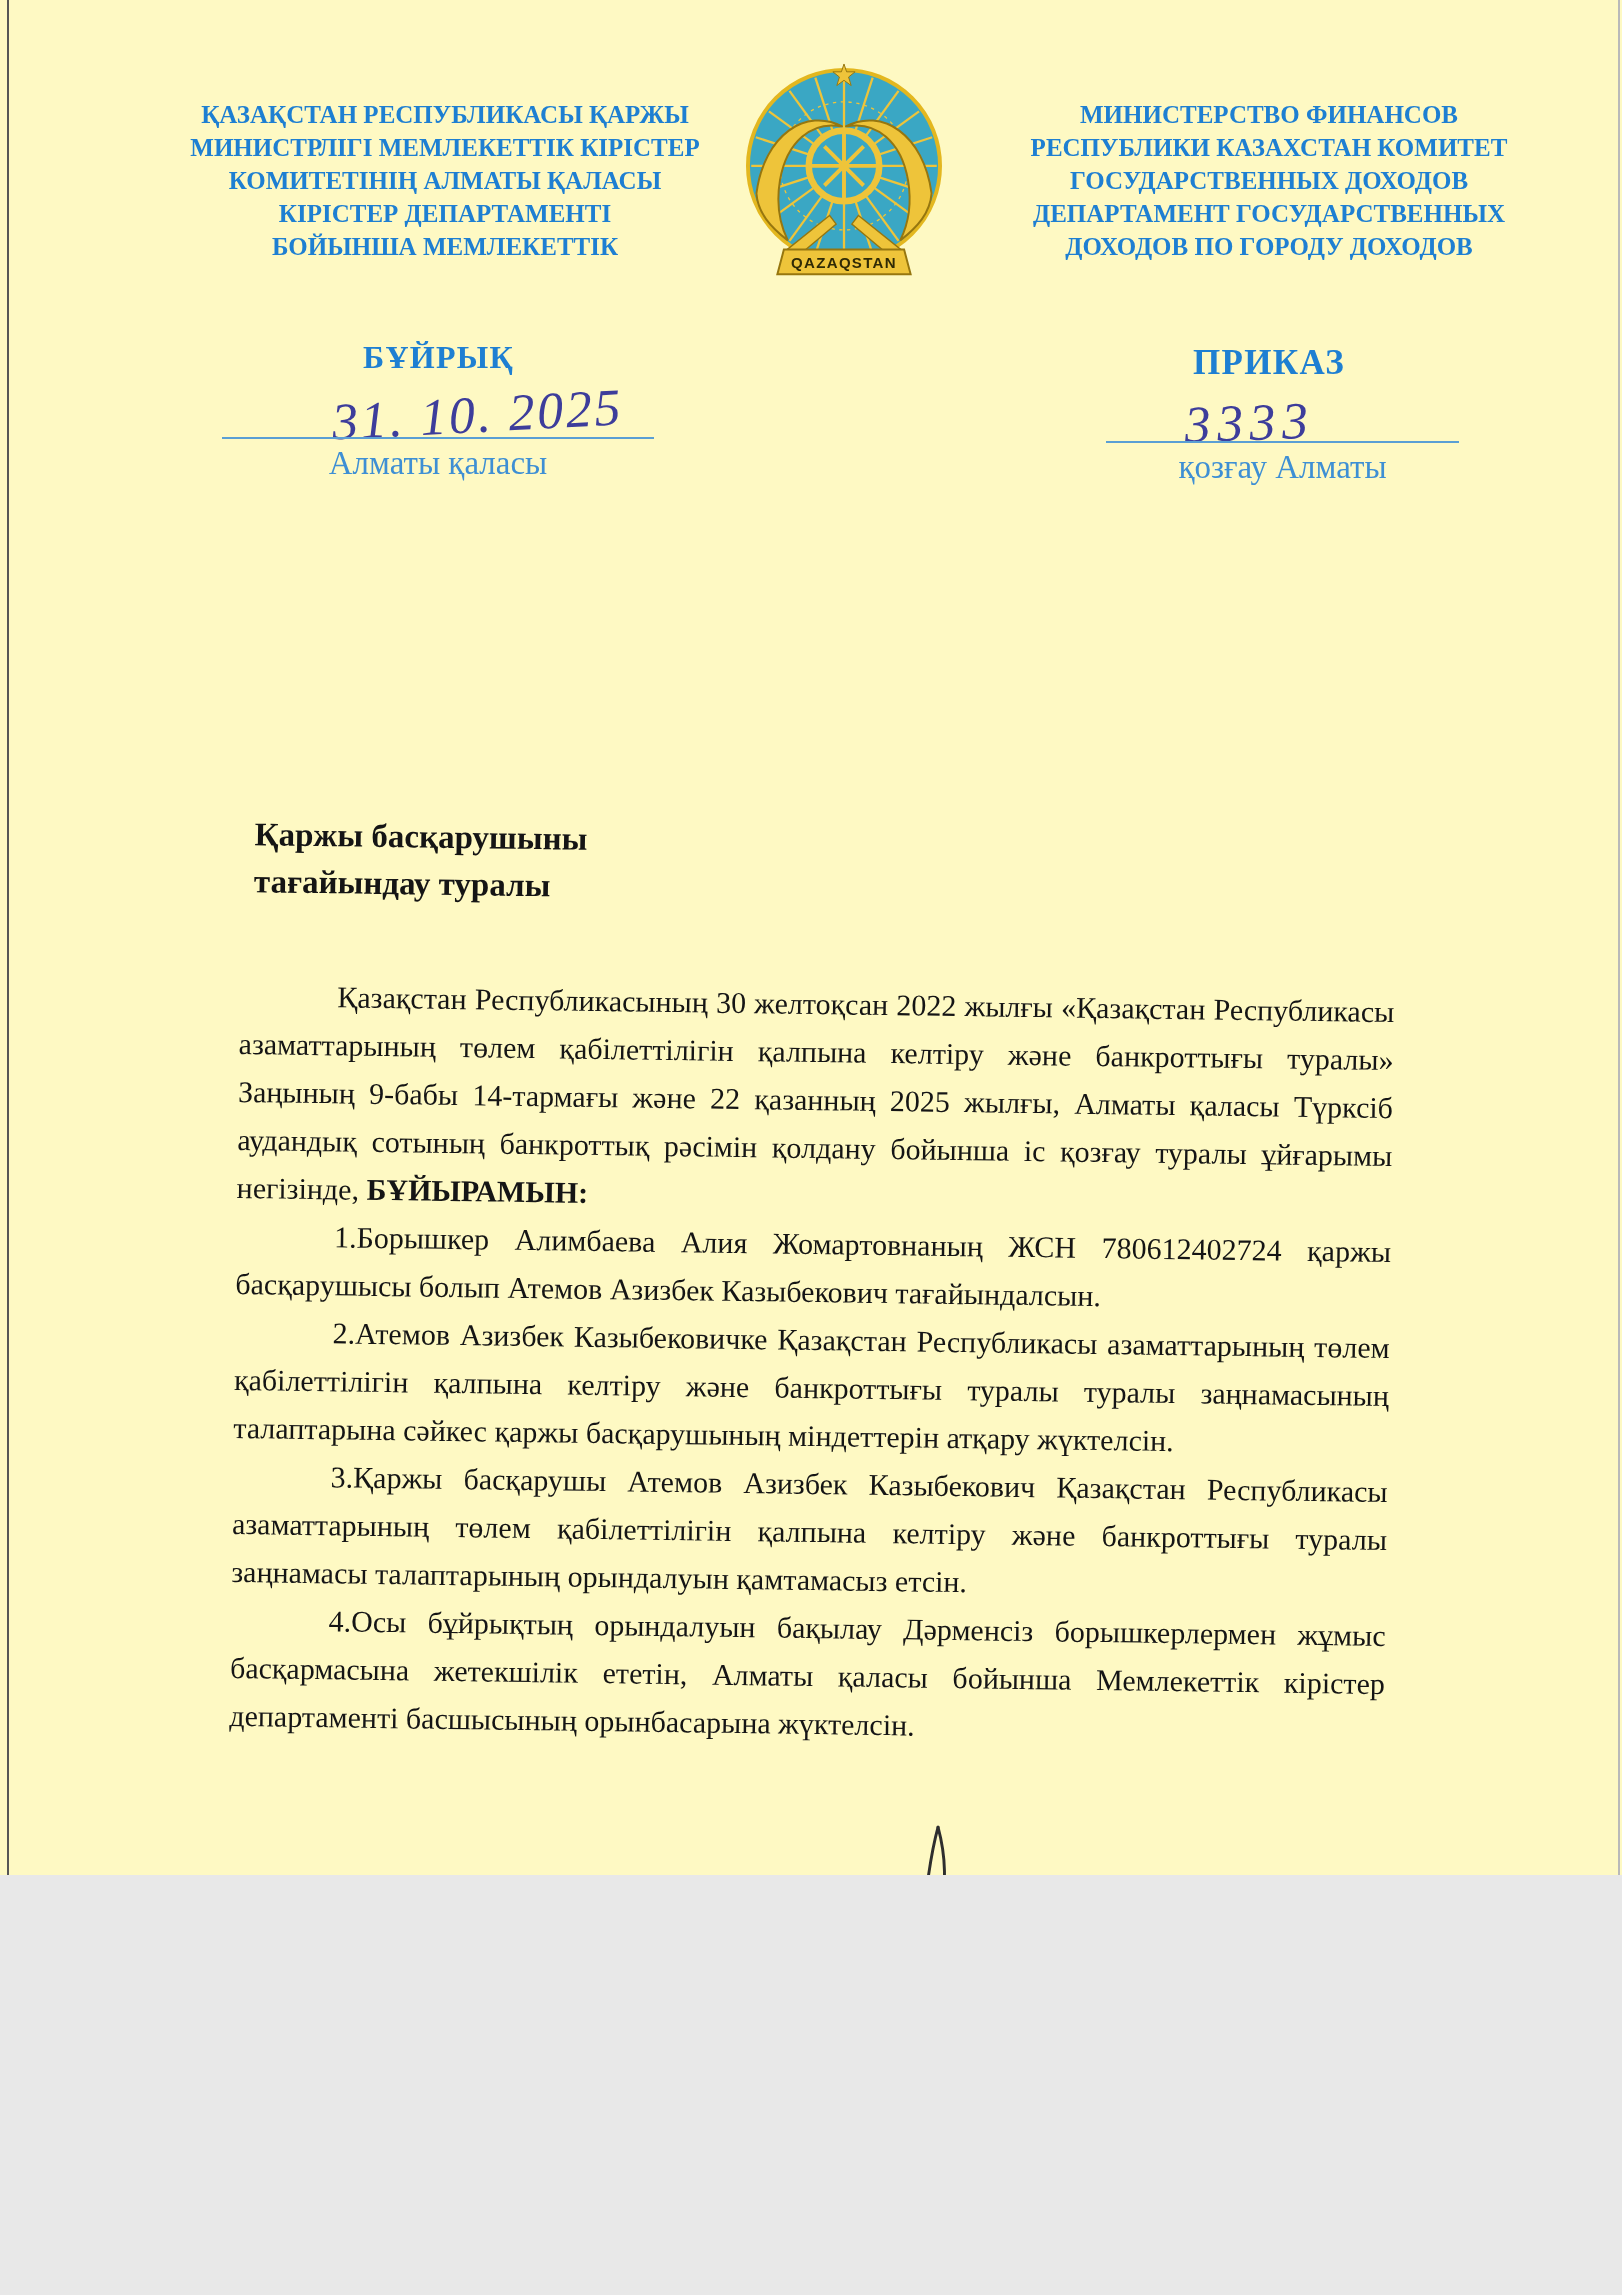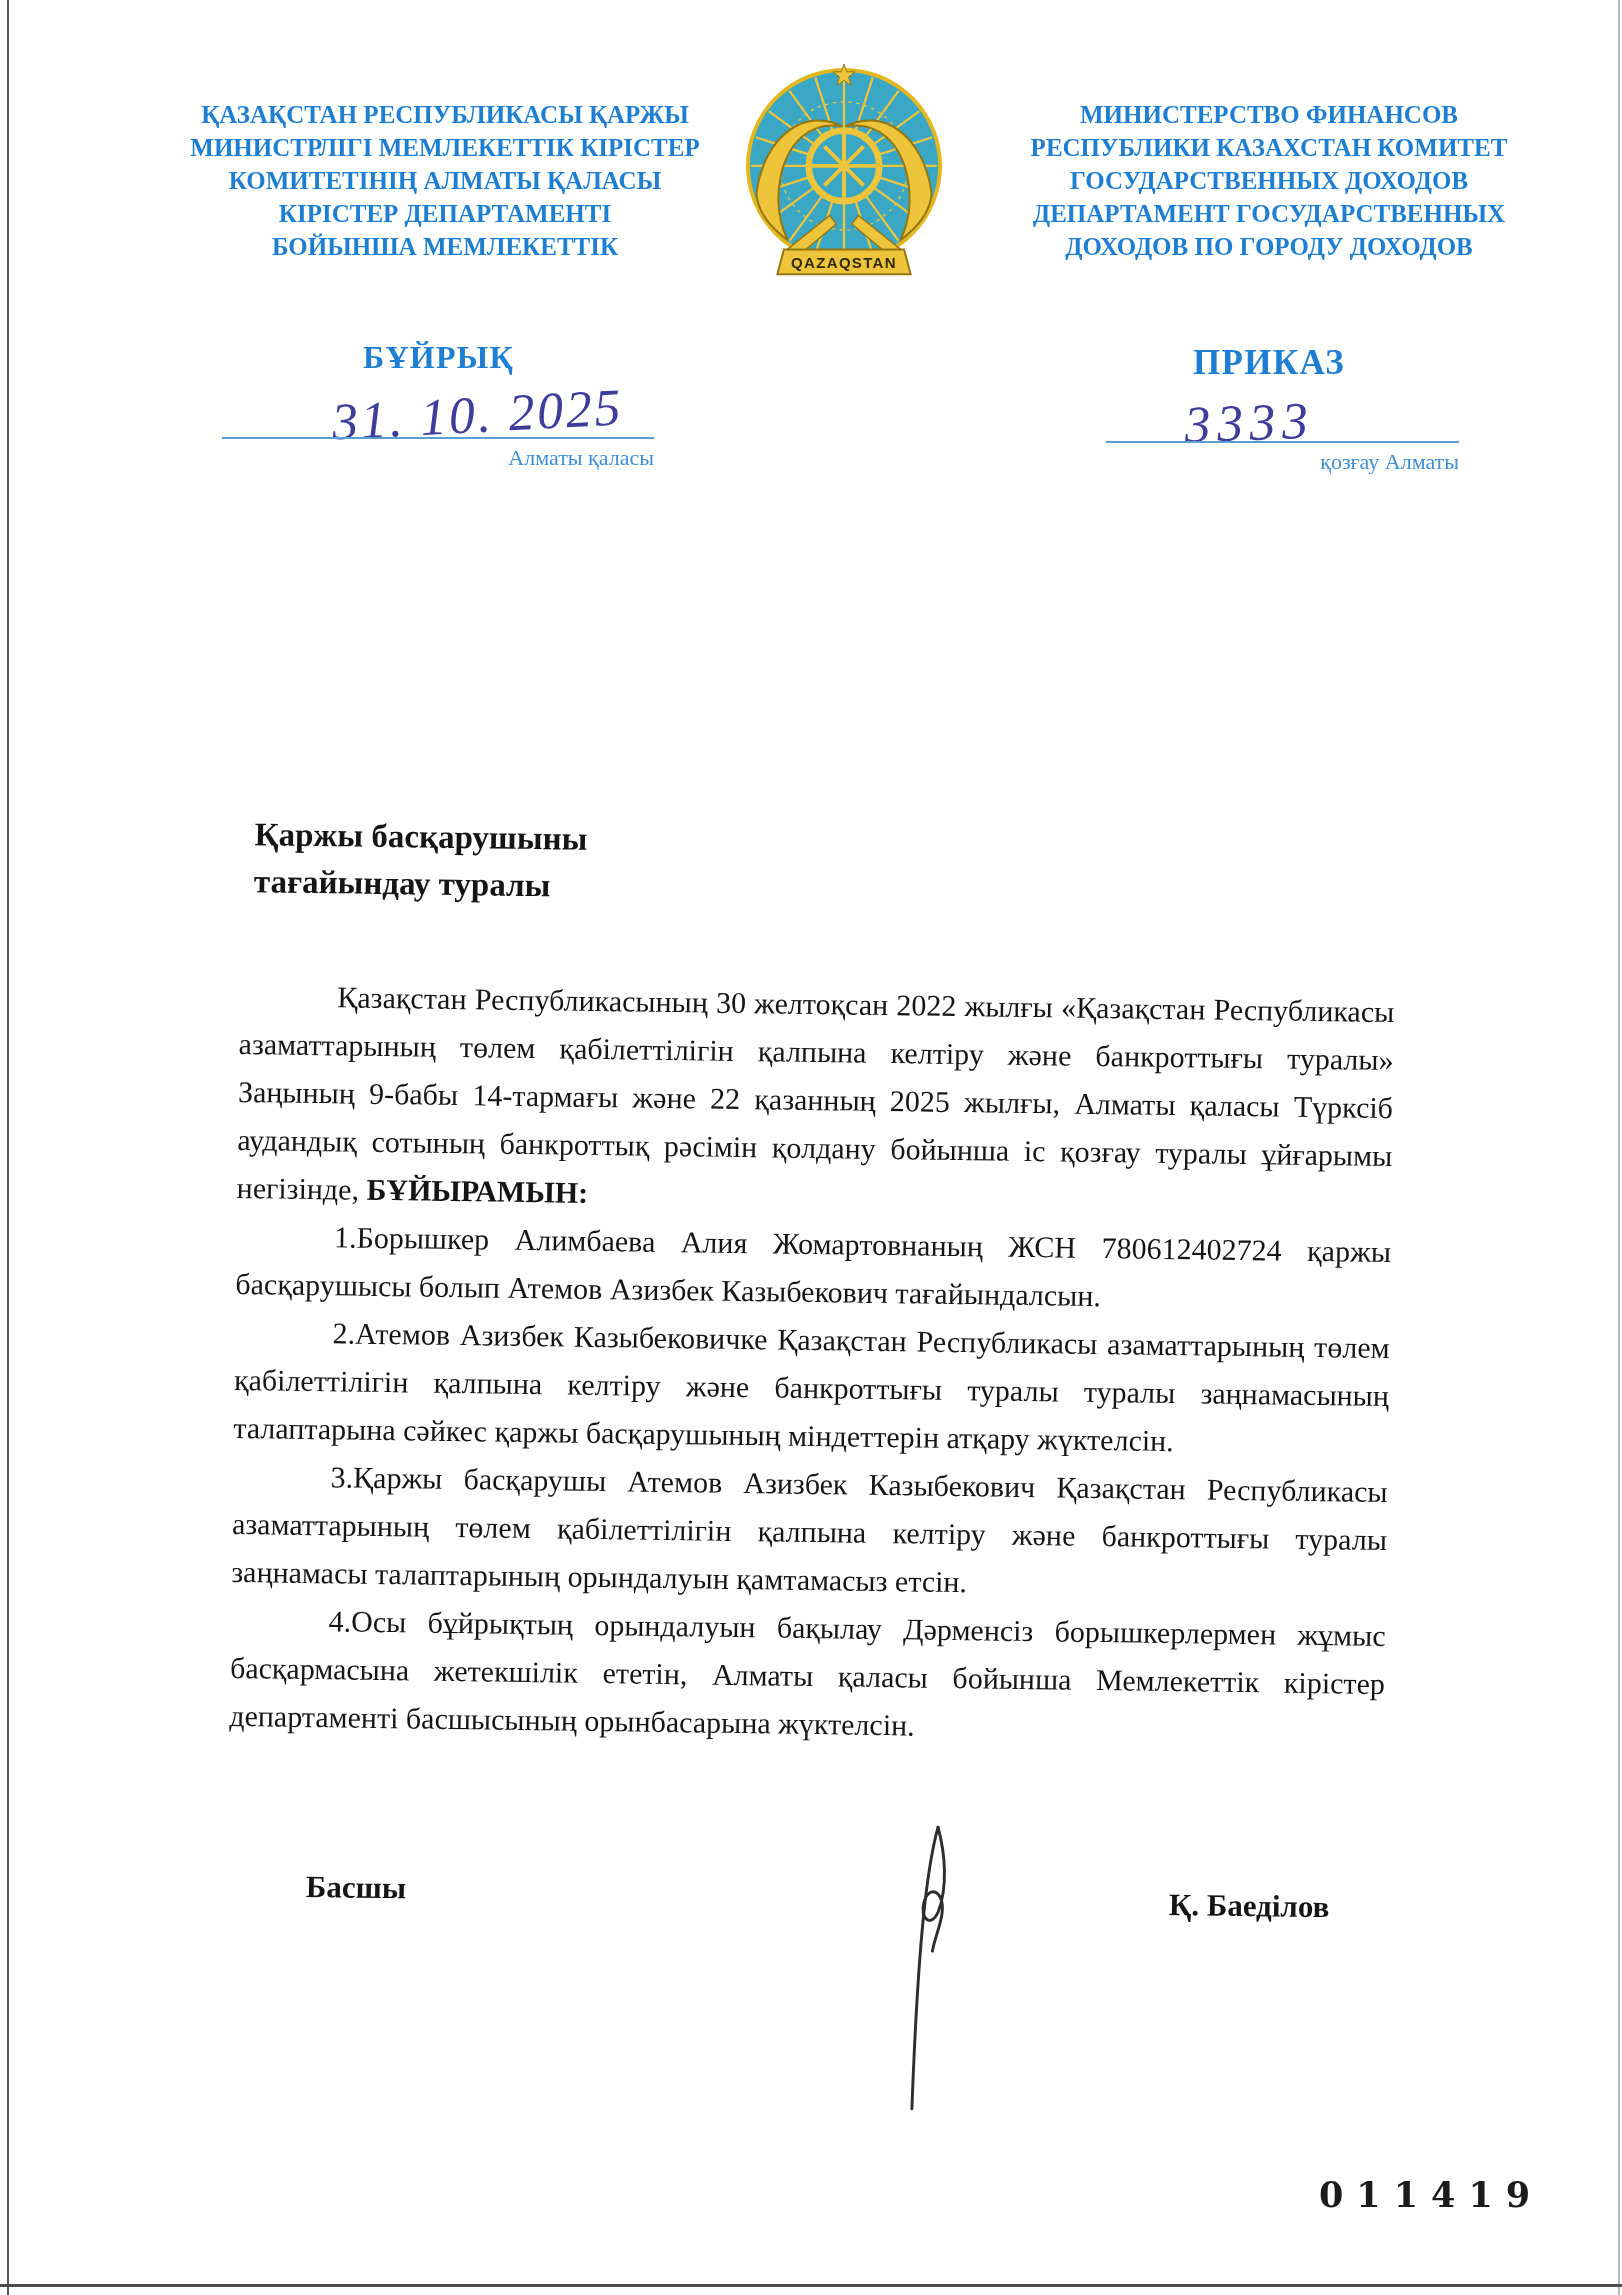--- a/index.html
+++ b/index.html
@@ -1,17 +1,17 @@
 <!DOCTYPE html>
 <html style="font-size:10.5px"><head>
 <meta charset="utf-8">
 <style>
   html,body{margin:0;padding:0;background:#e8e8e8;}
   .page{
-    position:relative; width:1623px; height:2295px; background:#ffffff;
+    position:relative; width:1623px; height:1875px; background:#fef9c3;
     font-family:"Liberation Serif","DejaVu Serif",serif; overflow:hidden;
   }
   
   .edge-left{position:absolute;left:6.5px;top:0;width:2.6px;height:2295px;background:#565656;}
   .edge-right{position:absolute;right:2.6px;top:0;width:2px;height:2295px;background:#b9b9b9;}
   .edge-bottom{position:absolute;left:0;top:2284px;width:1623px;height:3.3px;background:#4c4c4c;}
 
   
   .org{position:absolute;top:98px;text-align:center;font-weight:bold;
        font-size:25px;line-height:33px;color:#1e7fd2;}
@@ -24,21 +24,21 @@
   .title-ru{left:1112px;top:343px;width:314px;font-size:35px;}
 
   .script{position:absolute;text-align:center;font-style:italic;color:#3d3d9b;
           font-size:52px;letter-spacing:2.6px;}
   .script-date{left:327px;top:385px;width:301px;transform:rotate(-3deg);}
   .script-num{left:1158px;top:393px;width:183px;transform:rotate(-2deg);letter-spacing:6.5px;}
 
   .hline{position:absolute;height:2px;background:#5a9fd4;}
   .hline-left{left:222px;top:437px;width:432px;}
   .hline-right{left:1106px;top:441px;width:353px;}
-  .place{position:absolute;text-align:right;color:#3e8fd4;font-size:22px;}
+  .place{position:absolute;text-align:center;color:#3e8fd4;font-size:33px;}
   .place-left{left:222px;top:445px;width:432px;}
   .place-right{left:1106px;top:449px;width:353px;}
 
   
   .body-block{
     position:absolute;left:242px;top:811px;width:1155px;height:1374px;
     transform:rotate(0.8deg);transform-origin:0 0;color:#151515;
   }
   .subject{font-weight:bold;font-size:33px;line-height:47px;margin:0 0 67px 13px;}
   .para{margin:0;text-align:justify;text-indent:98px;font-size:30px;line-height:48px;}

